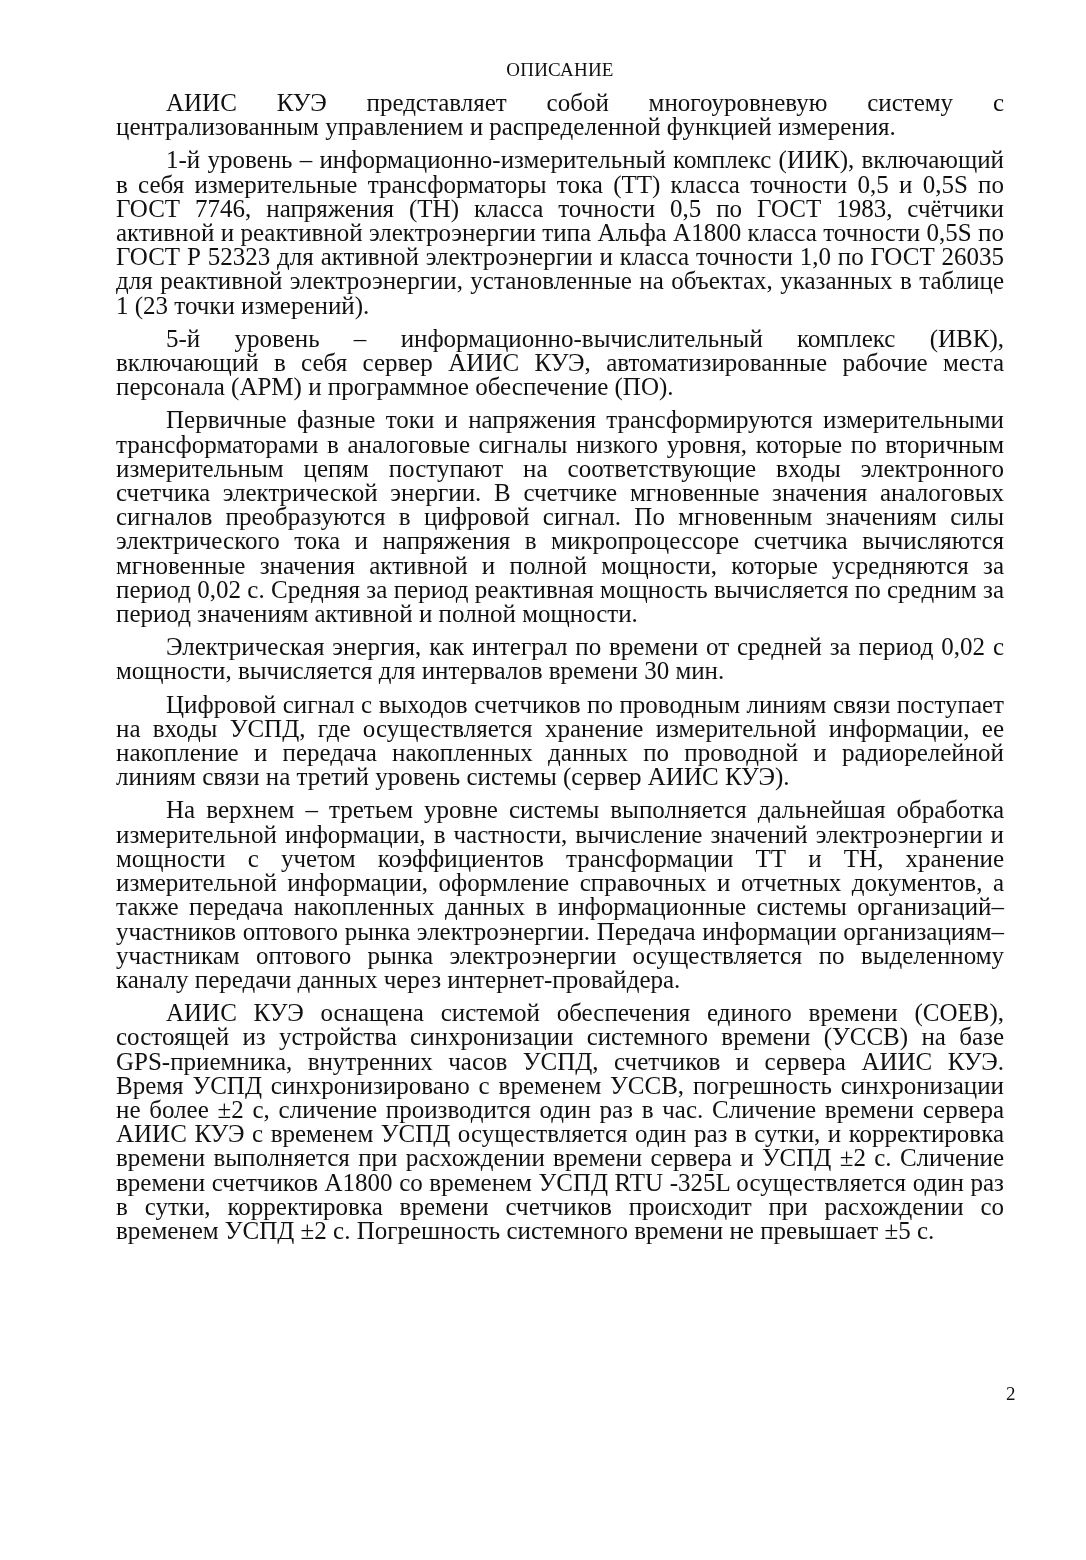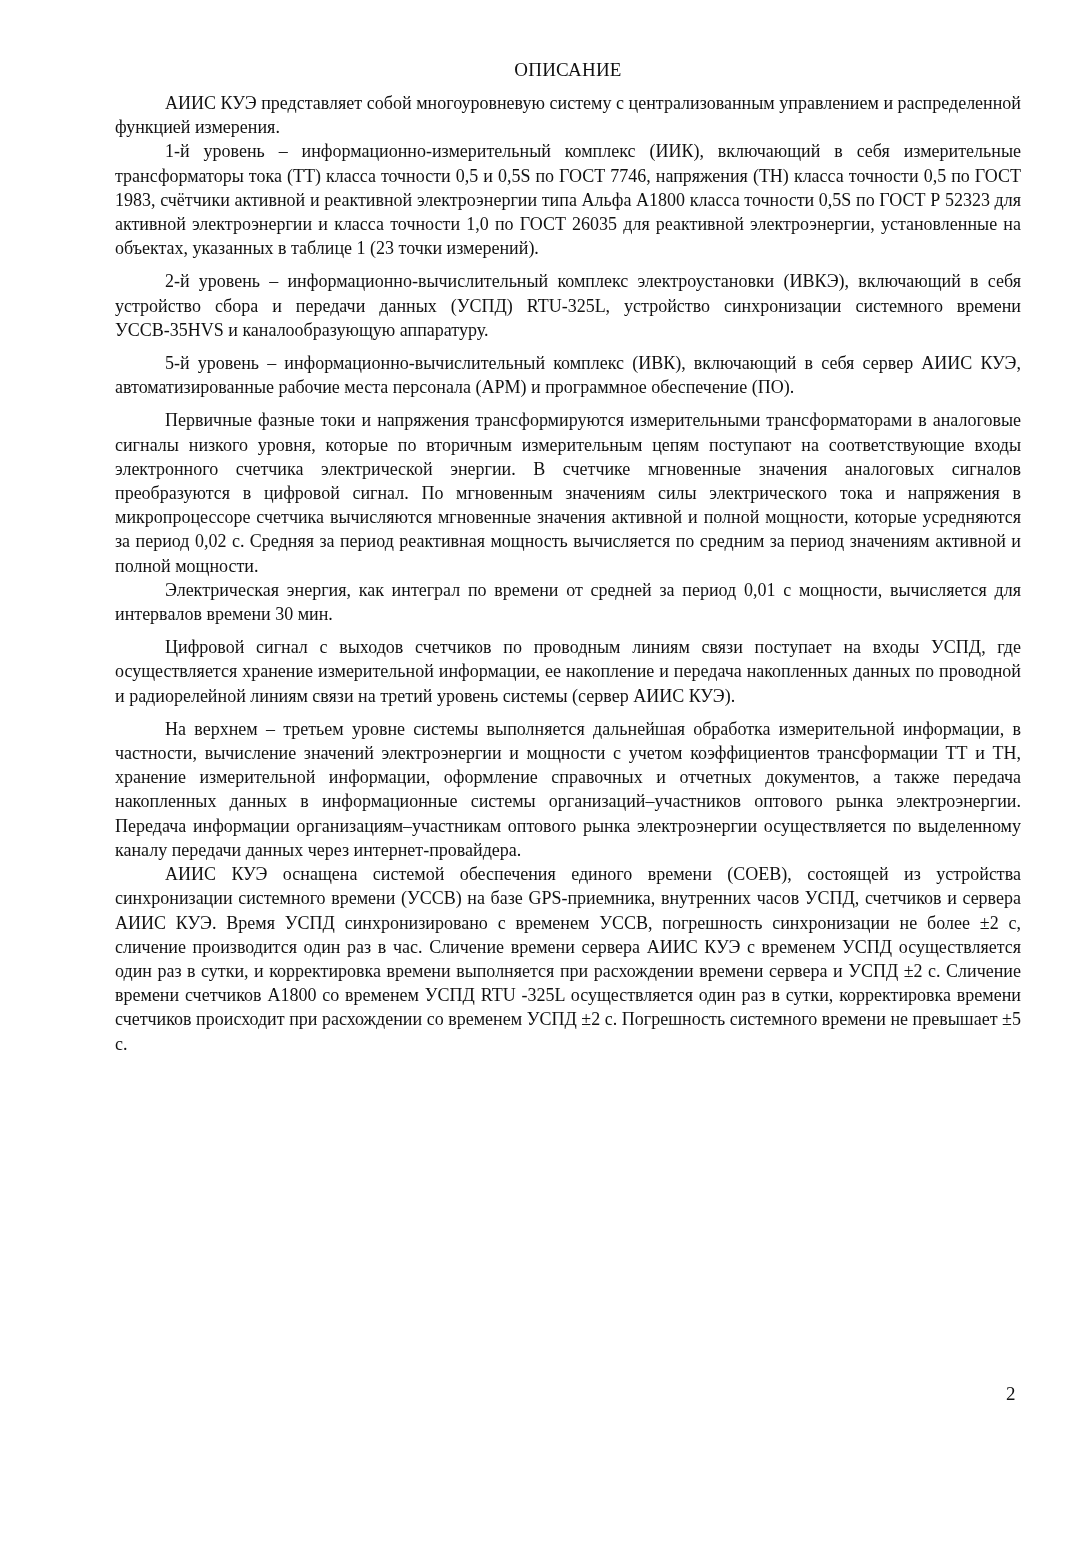--- a/index.html
+++ b/index.html
@@ -10,57 +10,56 @@
     body {
       width: 1086px;
       height: 1560px;
       position: relative;
       overflow: hidden;
       font-family: "Liberation Serif", "DejaVu Serif", serif;
       color: #111111;
     }
     .page {
       position: absolute;
-      left: 115px;
+      left: 107px;
       top: 58px;
       width: 906px;
     }
     .title {
       text-align: center;
       font-size: 19px;
       line-height: 24px;
       margin: 0 0 6px 0;
       letter-spacing: 0.2px;
     }
     .para {
-      font-size: 18px;
+      font-size: 25px;
       line-height: 24.2px;
       text-align: justify;
       text-indent: 50px;
-      margin: 0;
+      margin: 9px;
     }
     .gap { margin-top: 9px; }
     .page-number {
       position: absolute;
       left: 1006px;
       top: 1382px;
       font-size: 19px;
       line-height: 24px;
     }
   </style>
 </head>
 <body>
 
 <div class="page">
   <div class="title">ОПИСАНИЕ</div>
 
   <p class="para gap">АИИС КУЭ представляет собой многоуровневую систему с централизованным управлением и распределенной функцией измерения.</p>
   <p class="para">1-й уровень – информационно-измерительный комплекс (ИИК), включающий в себя измерительные трансформаторы тока (ТТ) класса точности 0,5 и 0,5S по ГОСТ 7746, напряжения (ТН) класса точности 0,5 по ГОСТ 1983, счётчики активной и реактивной электроэнергии типа Альфа А1800 класса точности 0,5S по ГОСТ Р 52323 для активной электроэнергии и класса точности 1,0 по ГОСТ 26035 для реактивной электроэнергии, установленные на объектах, указанных в таблице 1 (23 точки измерений).</p>
-  <p class="para gap">2-й уровень – информационно-вычислительный комплекс электроустановки (ИВКЭ), включающий в себя устройство сбора и передачи данных (УСПД) RTU-325L, устройство синхронизации системного времени УССВ-35HVS и каналообразующую аппаратуру.</p>
   <p class="para gap">5-й уровень – информационно-вычислительный комплекс (ИВК), включающий в себя сервер АИИС КУЭ, автоматизированные рабочие места персонала (АРМ) и программное обеспечение (ПО).</p>
   <p class="para gap">Первичные фазные токи и напряжения трансформируются измерительными трансформаторами в аналоговые сигналы низкого уровня, которые по вторичным измерительным цепям поступают на соответствующие входы электронного счетчика электрической энергии. В счетчике мгновенные значения аналоговых сигналов преобразуются в цифровой сигнал. По мгновенным значениям силы электрического тока и напряжения в микропроцессоре счетчика вычисляются мгновенные значения активной и полной мощности, которые усредняются за период 0,02 с. Средняя за период реактивная мощность вычисляется по средним за период значениям активной и полной мощности.</p>
-  <p class="para">Электрическая энергия, как интеграл по времени от средней за период 0,01 с мощности, вычисляется для интервалов времени 30 мин.</p>
+  <p class="para">Электрическая энергия, как интеграл по времени от средней за период 0,02 с мощности, вычисляется для интервалов времени 30 мин.</p>
   <p class="para gap">Цифровой сигнал с выходов счетчиков по проводным линиям связи поступает на входы УСПД, где осуществляется хранение измерительной информации, ее накопление и передача накопленных данных по проводной и радиорелейной линиям связи на третий уровень системы (сервер АИИС КУЭ).</p>
   <p class="para gap">На верхнем – третьем уровне системы выполняется дальнейшая обработка измерительной информации, в частности, вычисление значений электроэнергии и мощности с учетом коэффициентов трансформации ТТ и ТН, хранение измерительной информации, оформление справочных и отчетных документов, а также передача накопленных данных в информационные системы организаций–участников оптового рынка электроэнергии. Передача информации организациям–участникам оптового рынка электроэнергии осуществляется по выделенному каналу передачи данных через интернет-провайдера.</p>
   <p class="para">АИИС КУЭ оснащена системой обеспечения единого времени (СОЕВ), состоящей из устройства синхронизации системного времени (УССВ) на базе GPS-приемника, внутренних часов УСПД, счетчиков и сервера АИИС КУЭ. Время УСПД синхронизировано с временем УССВ, погрешность синхронизации не более ±2 с, сличение производится один раз в час. Сличение времени сервера АИИС КУЭ с временем УСПД осуществляется один раз в сутки, и корректировка времени выполняется при расхождении времени сервера и УСПД ±2 с. Сличение времени счетчиков А1800 со временем УСПД RTU -325L осуществляется один раз в сутки, корректировка времени счетчиков происходит при расхождении со временем УСПД ±2 с. Погрешность системного времени не превышает ±5 с.</p>
 </div>
 
 <div class="page-number">2</div>
 
 </body></html>

